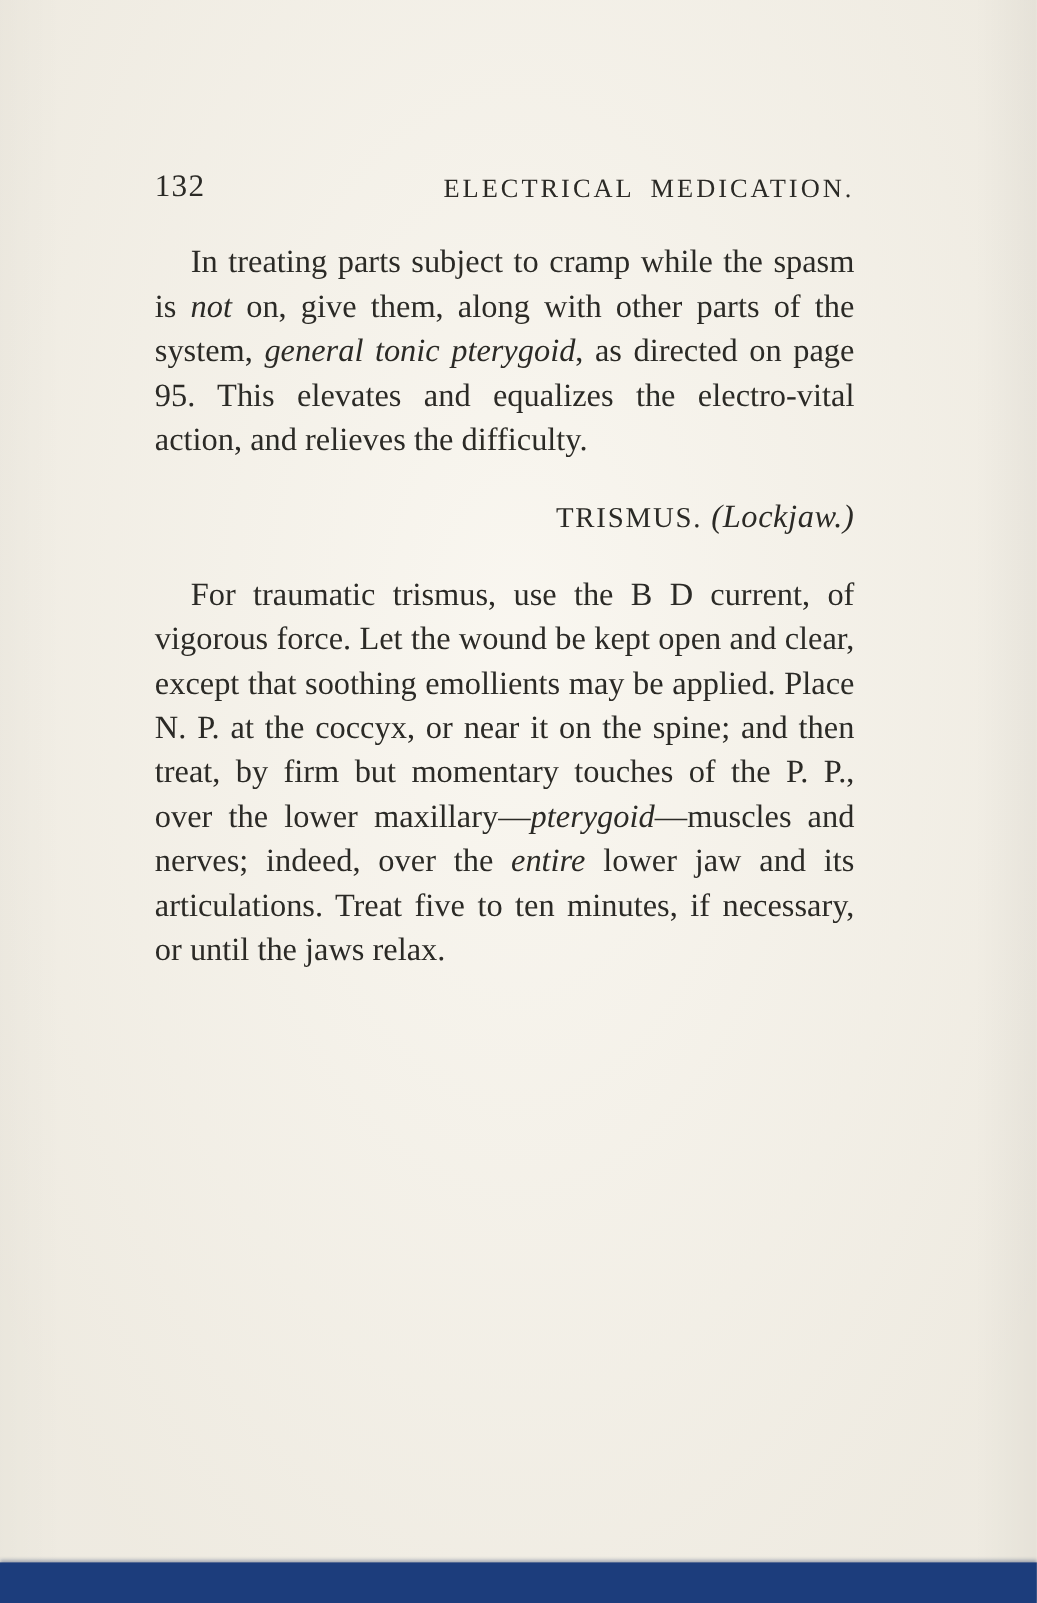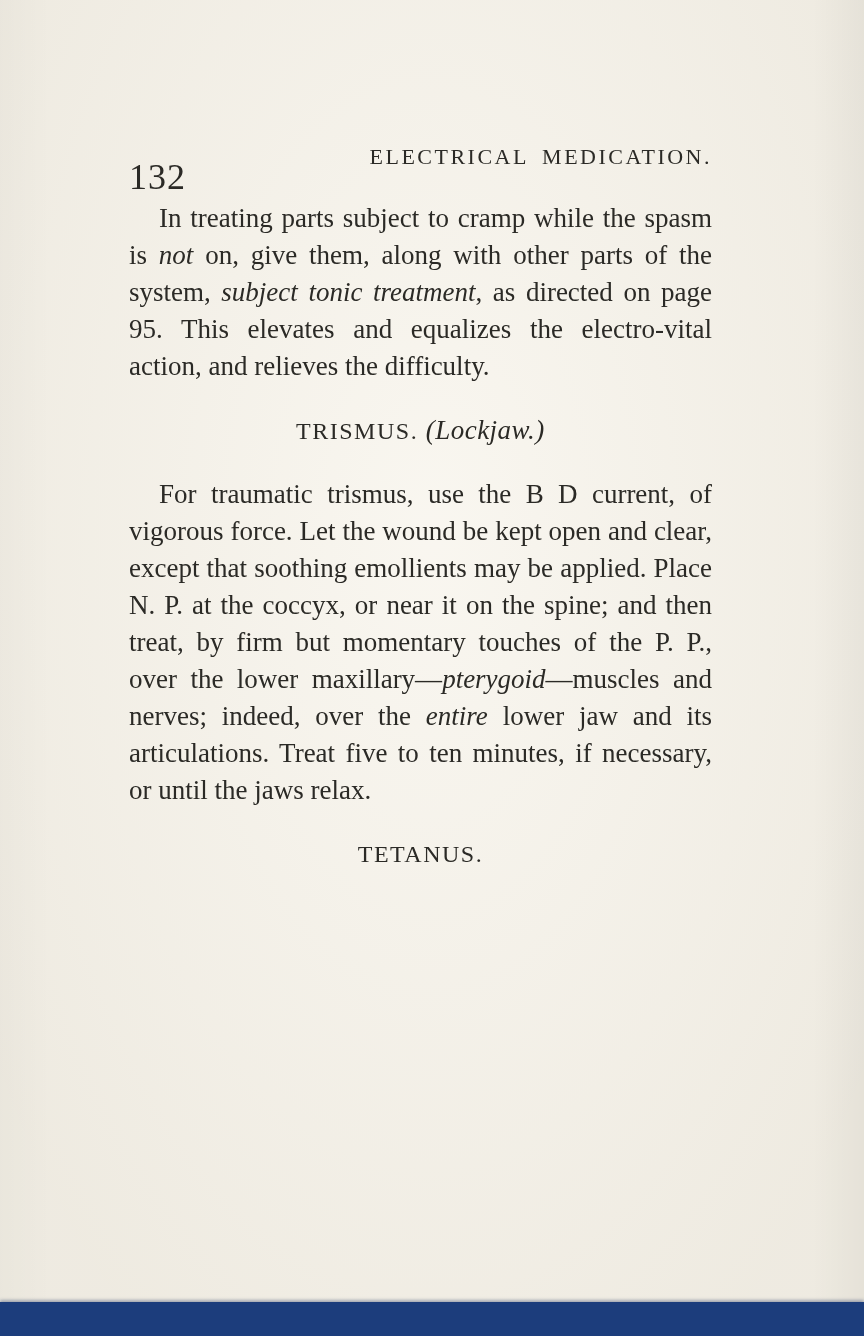--- a/index.html
+++ b/index.html
@@ -30,22 +30,22 @@
     width: 583px;
   }
   .page-header {
     position: relative;
     height: 34px;
     margin-bottom: 26px;
   }
   .page-number {
     position: absolute;
     left: 0;
-    top: 16px;
-    font-size: 36px;
+    top: 0;
+    font-size: 26px;
     letter-spacing: 1px;
   }
   .running-title {
     position: absolute;
     left: 0;
     right: 0;
     top: 4px;
     text-align: right;
     font-size: 22px;
     letter-spacing: 2.5px;
@@ -56,21 +56,21 @@
     font-size: 27px;
     line-height: 37px;
     text-align: justify;
     text-justify: inter-word;
   }
   .para.indent {
     text-indent: 30px;
   }
   .heading {
     margin: 27px 0 26px 0;
-    text-align: center;
+    text-align: right;
     font-size: 24px;
     line-height: 37px;
     letter-spacing: 1.5px;
   }
   .heading i {
     font-size: 27px;
     letter-spacing: 0.5px;
   }
   .scan-edge-band {
     position: absolute;
@@ -86,20 +86,19 @@
 <body>
 
 <div class="paper-texture"></div>
 
 <div class="content">
   <div class="page-header">
     <span class="page-number">132</span>
     <span class="running-title">ELECTRICAL MEDICATION.</span>
   </div>
   <div id="text-body">
-      <p class="para indent"><span>In treating parts subject to cramp while the spasm is </span><i>not</i><span> on, give them, along with other parts of the system, </span><i>subject tonic treatment</i><span>, as directed on page 95.  This elevates and equalizes the electro-vital action, and relieves the difficulty.</span></p>
+      <p class="para indent"><span>In treating parts subject to cramp while the spasm is </span><i>not</i><span> on, give them, along with other parts of the system, </span><i>general tonic pterygoid</i><span>, as directed on page 95.  This elevates and equalizes the electro-vital action, and relieves the difficulty.</span></p>
       <div class="heading"><span>TRISMUS.  </span><i>(Lockjaw.)</i></div>
       <p class="para indent"><span>For traumatic trismus, use the B D current, of vigorous force.  Let the wound be kept open and clear, except that soothing emollients may be applied.  Place N. P. at the coccyx, or near it on the spine; and then treat, by firm but momentary touches of the P. P., over the lower maxillary—</span><i>pterygoid</i><span>—muscles and nerves; indeed, over the </span><i>entire</i><span> lower jaw and its articulations.  Treat five to ten minutes, if necessary, or until the jaws relax.</span></p>
-      <div class="heading"><span>TETANUS.</span></div>
     </div>
 </div>
 
 <div class="scan-edge-band"></div>
 
 </body></html>

